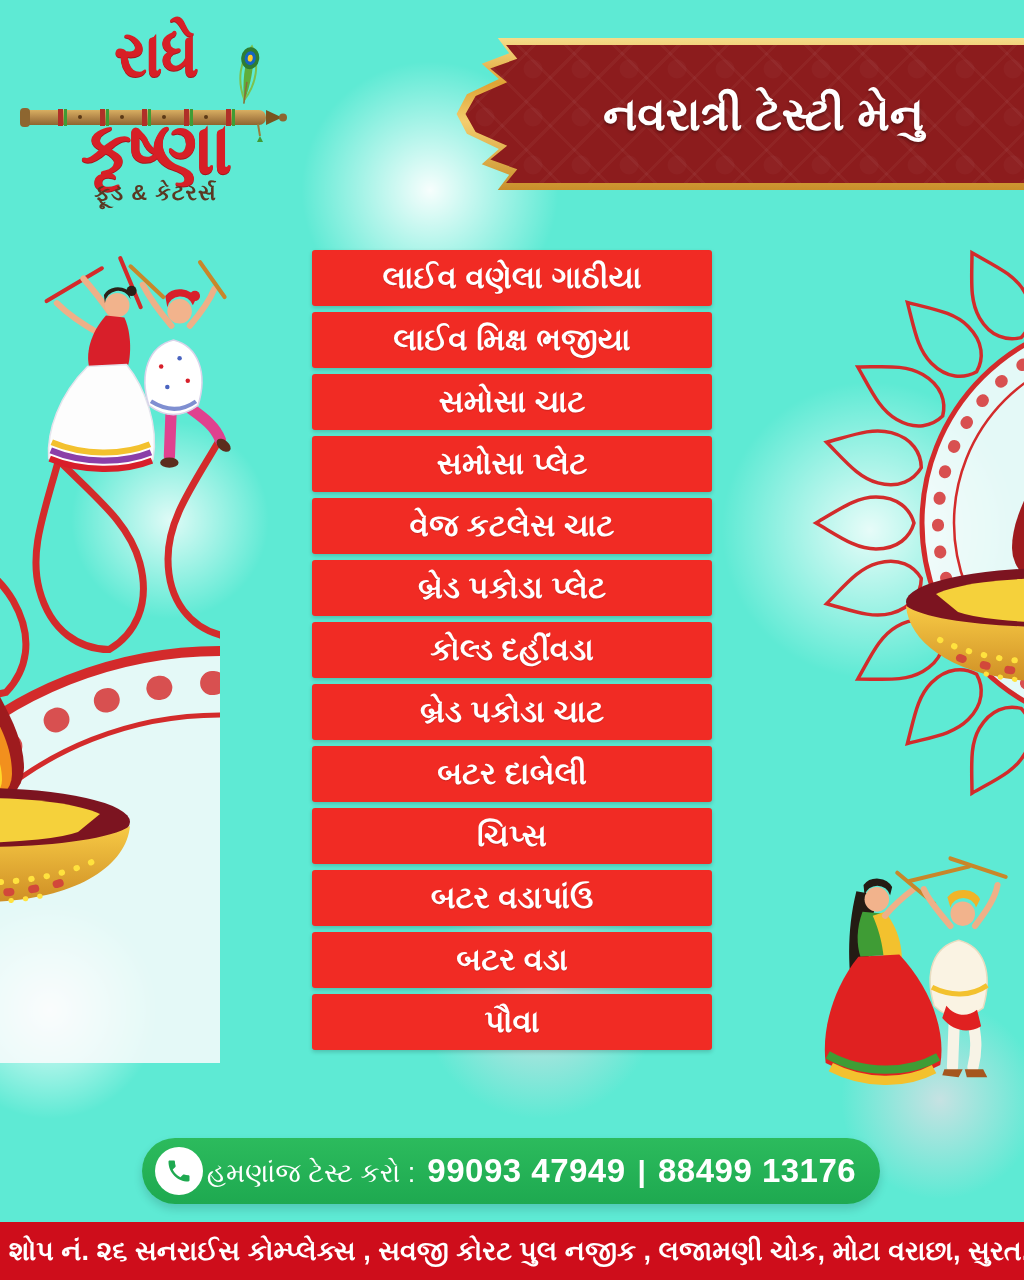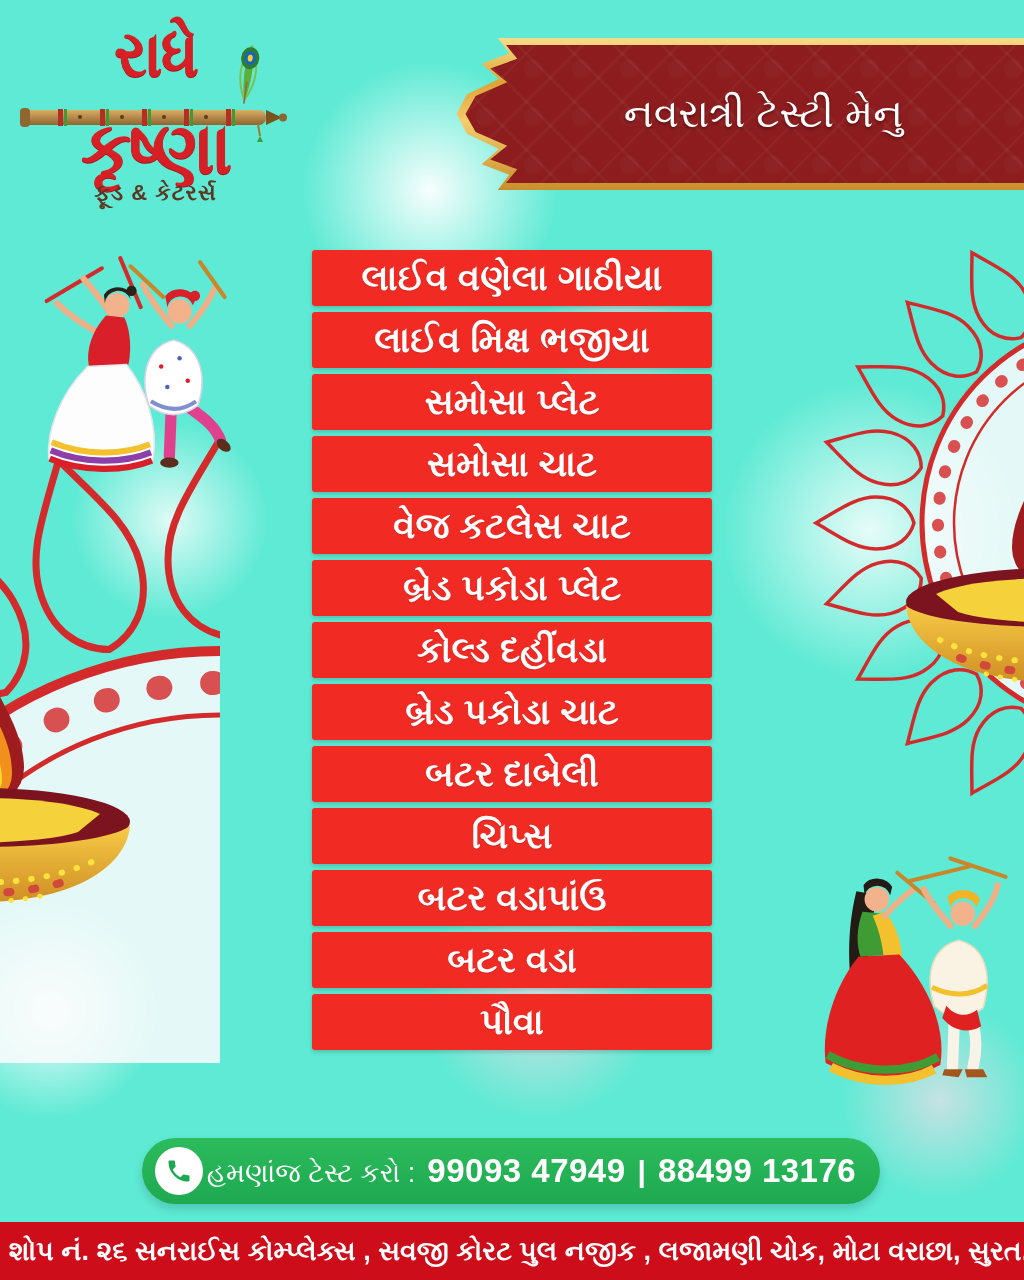--- a/index.html
+++ b/index.html
@@ -30,28 +30,28 @@
     clip-path:polygon(8% 0,100% 0,100% 100%,8% 100%,10% 90%,5.2% 83%,8.2% 73%,2.6% 63%,.8% 50%,2.6% 37%,8.2% 27%,5.2% 17%,10% 10%);
     background:linear-gradient(180deg,#f6dc8a,#dfa335 30%,#f3cd6d 55%,#c98f2b);}
   .banner-inner{position:absolute;left:9px;top:7px;right:0;bottom:7px;
     clip-path:polygon(8% 0,100% 0,100% 100%,8% 100%,10% 90%,5.2% 83%,8.2% 73%,2.6% 63%,.8% 50%,2.6% 37%,8.2% 27%,5.2% 17%,10% 10%);
     background:#8c1c1d;display:flex;align-items:center;justify-content:center;}
   .banner-pattern{position:absolute;inset:0;opacity:.55;background-image:
     repeating-linear-gradient(45deg,rgba(255,255,255,.07) 0 3px,transparent 3px 34px),
     repeating-linear-gradient(-45deg,rgba(255,255,255,.07) 0 3px,transparent 3px 34px),
     radial-gradient(circle,rgba(255,255,255,.05) 0 9px,transparent 10px);
     background-size:auto,auto,48px 48px;}
-  .banner-title{position:relative;color:#ffffff;font-size:40px;font-weight:400;padding-left:42px;text-shadow:0 2px 3px rgba(0,0,0,.35);}
+  .banner-title{position:relative;color:#ffffff;font-size:46px;font-weight:700;padding-left:42px;text-shadow:0 2px 3px rgba(0,0,0,.35);}
 
   
   .menu{position:absolute;left:312px;top:250px;width:400px;}
   .menu-item{height:56px;margin-bottom:6px;background:#f12b24;border-radius:3px;
     display:flex;align-items:center;justify-content:center;
     box-shadow:0 2px 4px rgba(0,0,0,.18);}
-  .menu-item span{color:#ffffff;font-size:36px;font-weight:700;text-shadow:0 1px 1px rgba(0,0,0,.15);}
+  .menu-item span{color:#ffffff;font-size:31px;font-weight:700;text-shadow:0 1px 1px rgba(0,0,0,.15);}
 
   
   .contact{position:absolute;left:142px;top:1138px;width:738px;height:66px;border-radius:34px;
     background:linear-gradient(180deg,#2cbb5d,#1ea950);display:flex;align-items:center;
     padding:0;box-shadow:0 5px 10px rgba(0,0,0,.15);}
   .phone-circle{width:48px;height:48px;border-radius:50%;background:#ffffff;margin-left:13px;
     display:flex;align-items:center;justify-content:center;flex:0 0 auto;}
   .contact-text{flex:1;display:flex;align-items:baseline;justify-content:center;color:#fff;white-space:nowrap;padding-right:20px;}
   .contact-label{font-size:27px;font-weight:400;margin-right:12px;}
   .contact-num{font-size:33px;font-weight:800;letter-spacing:.5px;}
@@ -269,24 +269,24 @@
   </div>
 
   <div class="menu">
     <div class="menu-item">
         <span>લાઈવ વણેલા ગાઠીયા</span>
       </div>
     <div class="menu-item">
         <span>લાઈવ મિક્ષ ભજીયા</span>
       </div>
     <div class="menu-item">
+        <span>સમોસા ચાટ</span>
+      </div>
+    <div class="menu-item">
         <span>સમોસા પ્લેટ</span>
-      </div>
-    <div class="menu-item">
-        <span>સમોસા ચાટ</span>
       </div>
     <div class="menu-item">
         <span>વેજ કટલેસ ચાટ</span>
       </div>
     <div class="menu-item">
         <span>બ્રેડ પકોડા પ્લેટ</span>
       </div>
     <div class="menu-item">
         <span>કોલ્ડ દહીંવડા</span>
       </div>

